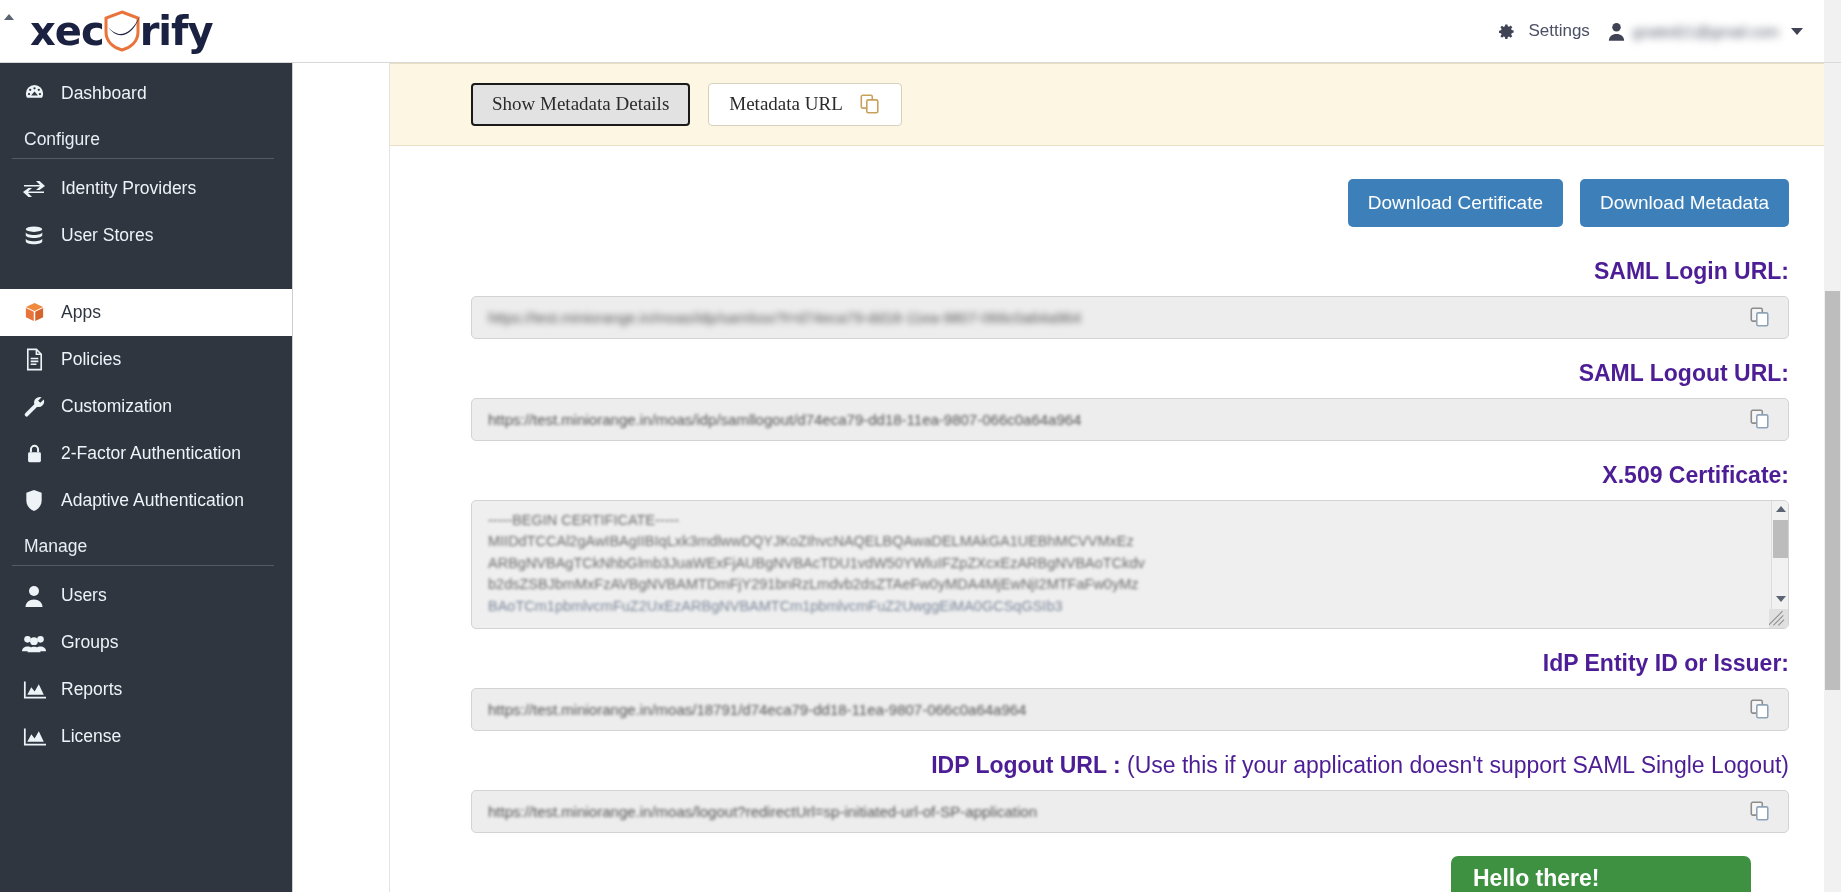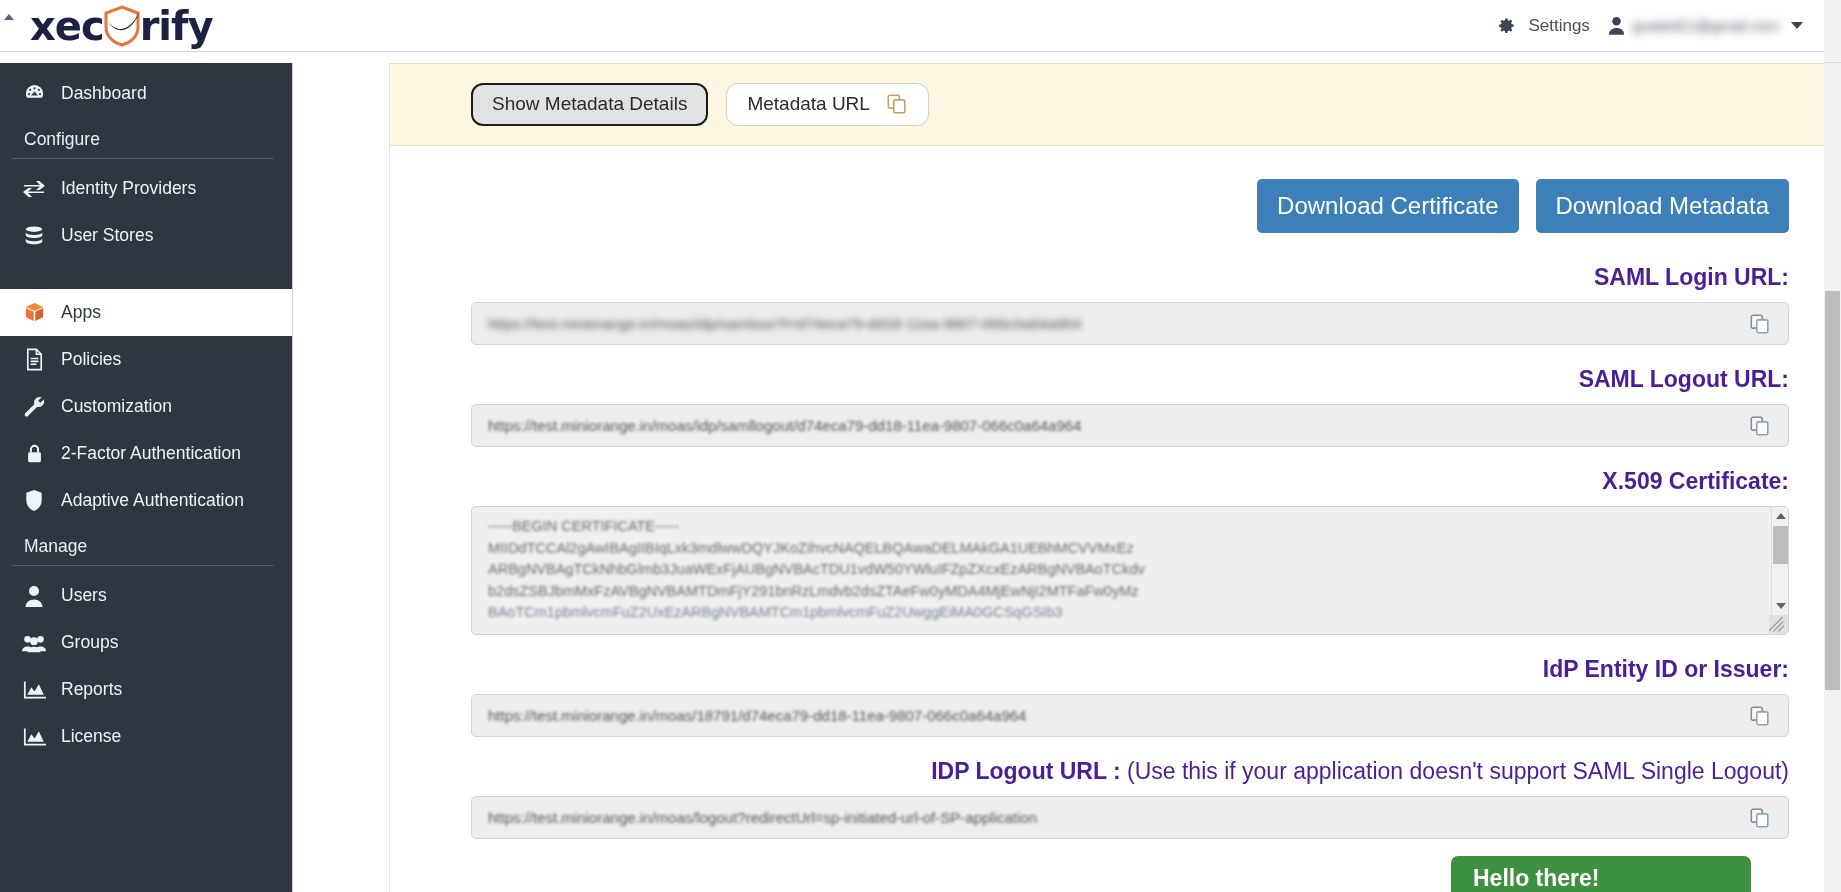--- a/index.html
+++ b/index.html
@@ -7,21 +7,21 @@
     margin: 0; padding: 0;
     width: 1841px; height: 892px;
     overflow: hidden;
     font-family: "Liberation Sans", sans-serif;
     background: #ffffff;
   }
   #app { position: relative; width: 1841px; height: 892px; overflow: hidden; background:#fff; }
 
   
   .topbar {
-    position: absolute; top: 0; left: 0; width: 1841px; height: 52px;
+    position: absolute; top: 0; left: 0; width: 1841px; height: 63px;
     background: #ffffff;
     border-bottom: 1px solid #d8d8d8;
     display: flex; align-items: center; justify-content: space-between;
     z-index: 40;
   }
   .brand { display: flex; align-items: center; padding-left: 30px; }
   .brand-text {
     font-family: "DejaVu Sans", sans-serif;
     font-size: 40px; font-weight: 700; letter-spacing: -1px;
     color: #1b2140; line-height: 1;
@@ -87,45 +87,45 @@
   .metadata-bar {
     background: #fdf6e3;
     border-top: 1px solid #e9e0c4;
     border-bottom: 1px solid #e9e0c4;
     height: 83px;
     display: flex; align-items: center;
     padding-left: 81px;
     gap: 18px;
   }
   .btn-serif {
-    font-family: Liberation Sans, sans-serif;
+    font-family: Liberation Serif, serif;
     font-size: 19px; color: #2b2b2b;
     padding: 9px 20px;
     background: #ffffff;
     border: 1px solid #d6d0bd;
-    border-radius: 12px;
+    border-radius: 4px;
     cursor: pointer;
     display: inline-flex; align-items: center; gap: 16px;
     line-height: 1.2;
   }
   .btn-serif.pressed {
     background: #e2e2e2;
     border: 2px solid #1a1a1a;
     padding: 8px 19px;
   }
   .copy-ico-gold { width: 22px; height: 22px; display: block; }
 
   .download-row {
     display: flex; justify-content: flex-end; gap: 17px;
     padding: 33px 52px 0 0;
   }
   .btn-blue {
     background: #3c7fb9;
     color: #ffffff;
-    font-size: 24px;
+    font-size: 19px;
     border: none; border-radius: 5px;
     padding: 12px 20px;
     cursor: pointer;
     font-family: "Liberation Sans", sans-serif;
     line-height: 1.25;
   }
 
   .fields { padding: 31px 52px 0 81px; }
   .field { margin-bottom: 21px; }
   .field-label {

